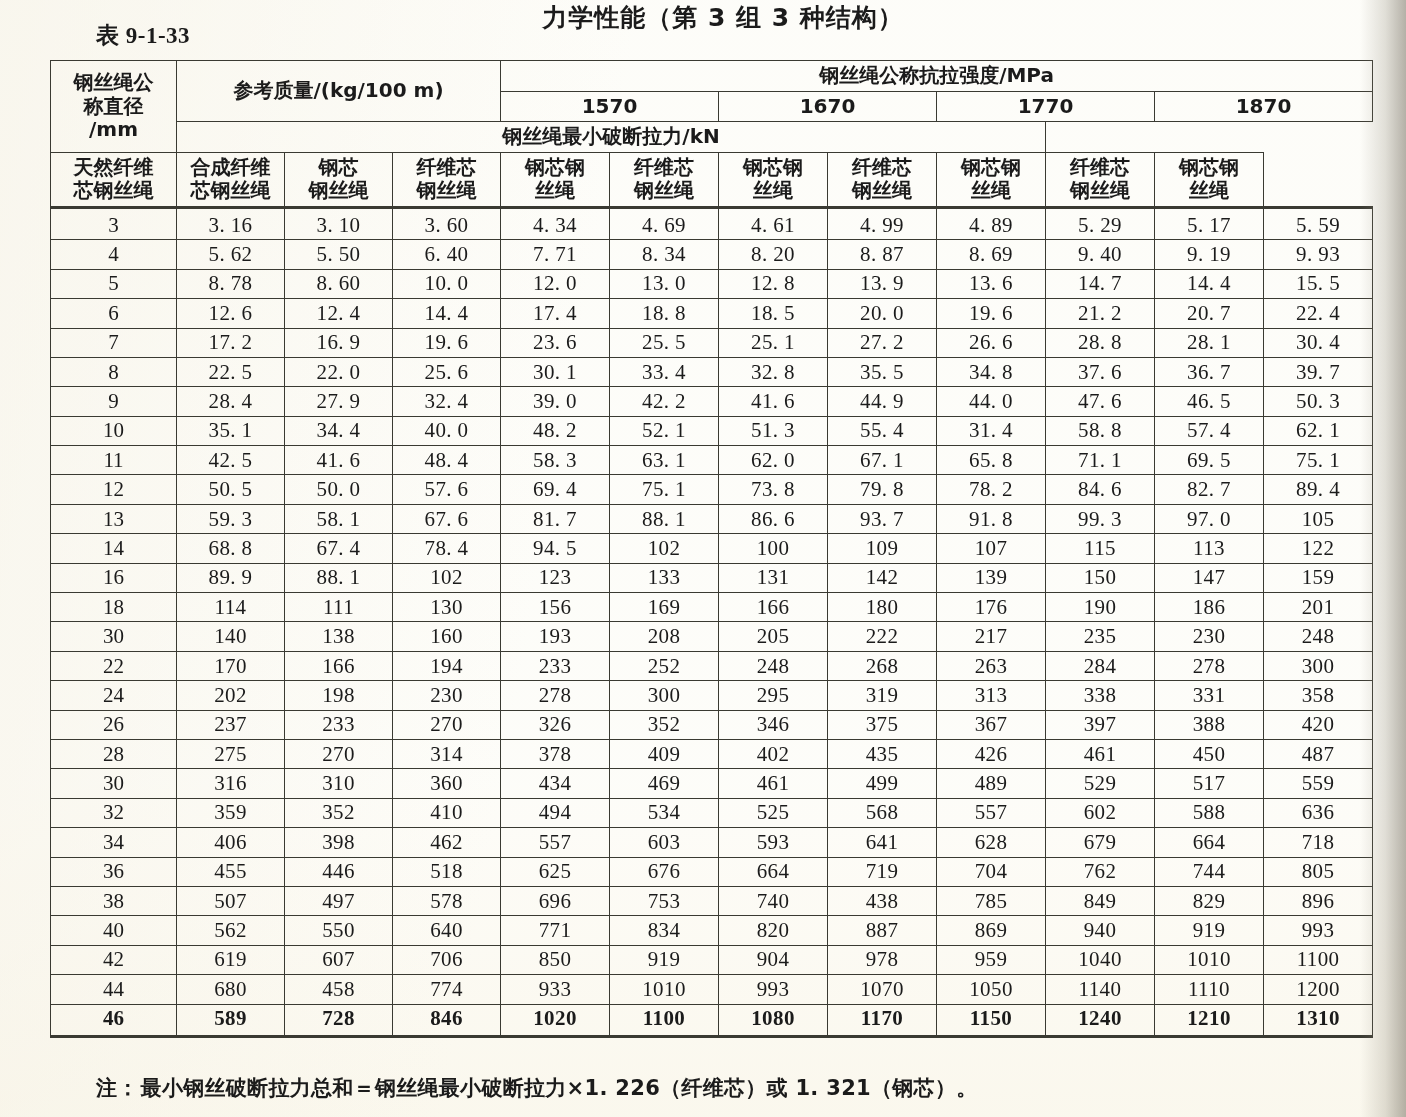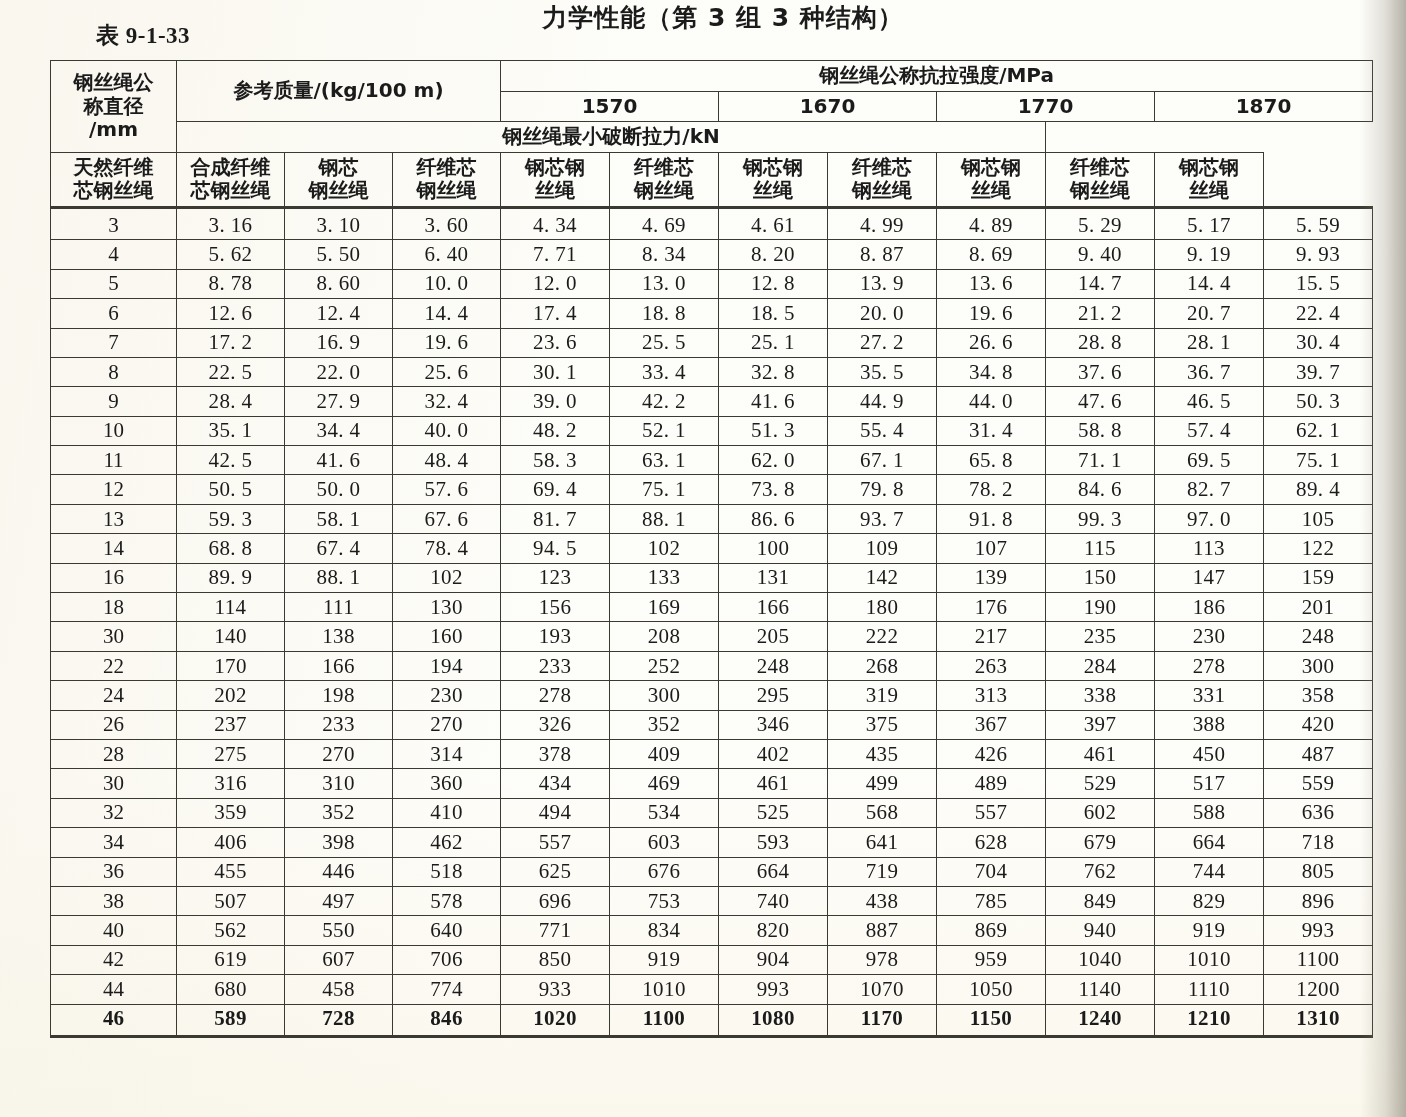--- a/index.html
+++ b/index.html
@@ -600,15 +600,18 @@
           <td class="num">1080</td>
           <td class="num">1170</td>
           <td class="num">1150</td>
           <td class="num">1240</td>
           <td class="num">1210</td>
           <td class="num last">1310</td>
         </tr>
       </tbody>
   </table>
 
+  <div class="note">
+    <span class="lbl">注：</span><span>最小钢丝破断拉力总和＝钢丝绳最小破断拉力×1. 226（纤维芯）或 1. 321（钢芯）。</span>
+  </div>
 
   <div class="edge-shadow"></div>
 </div>
 
 </body></html>

